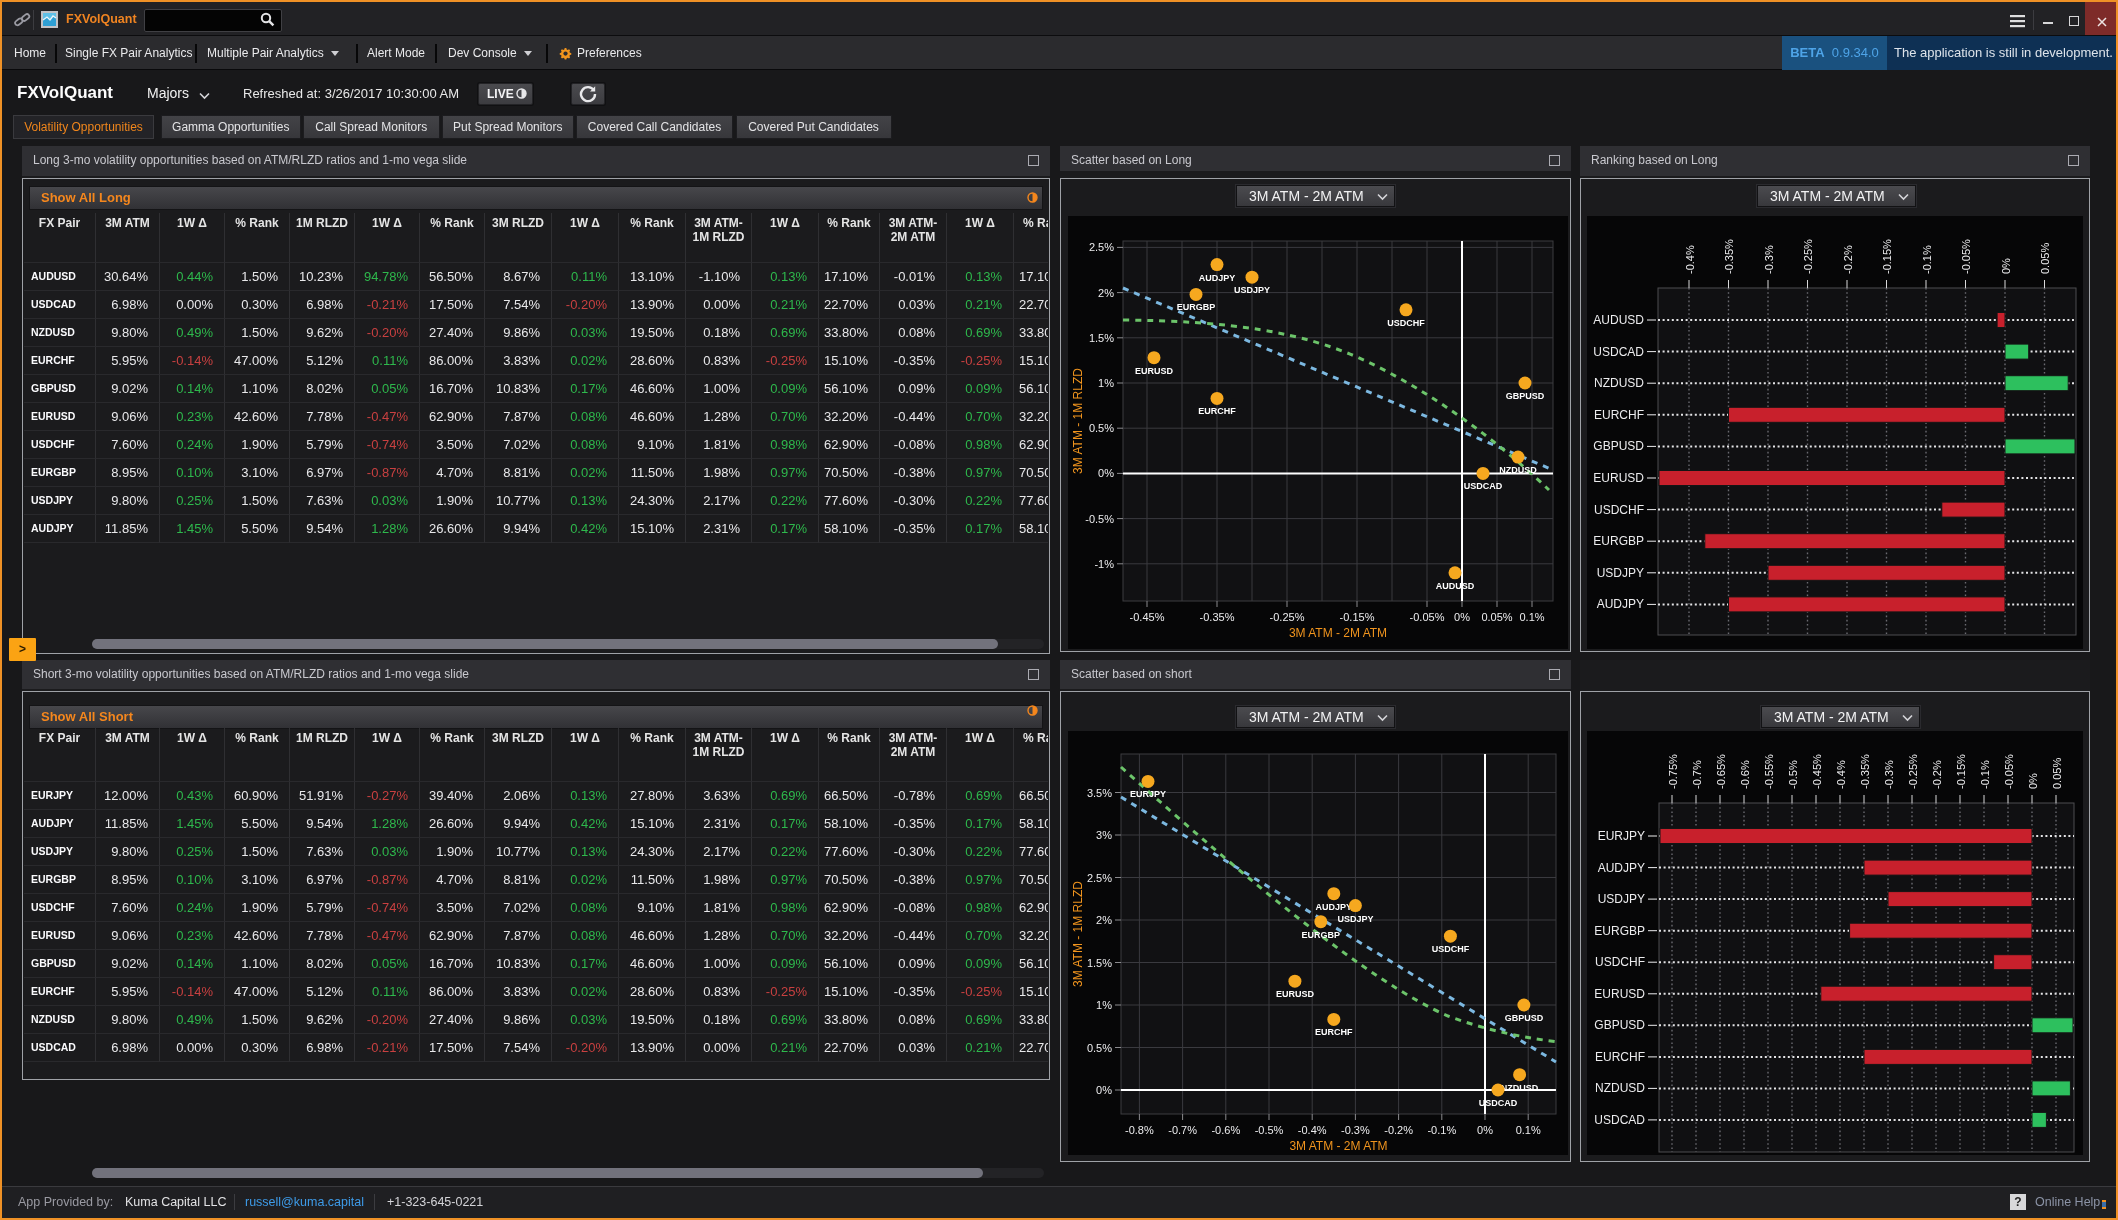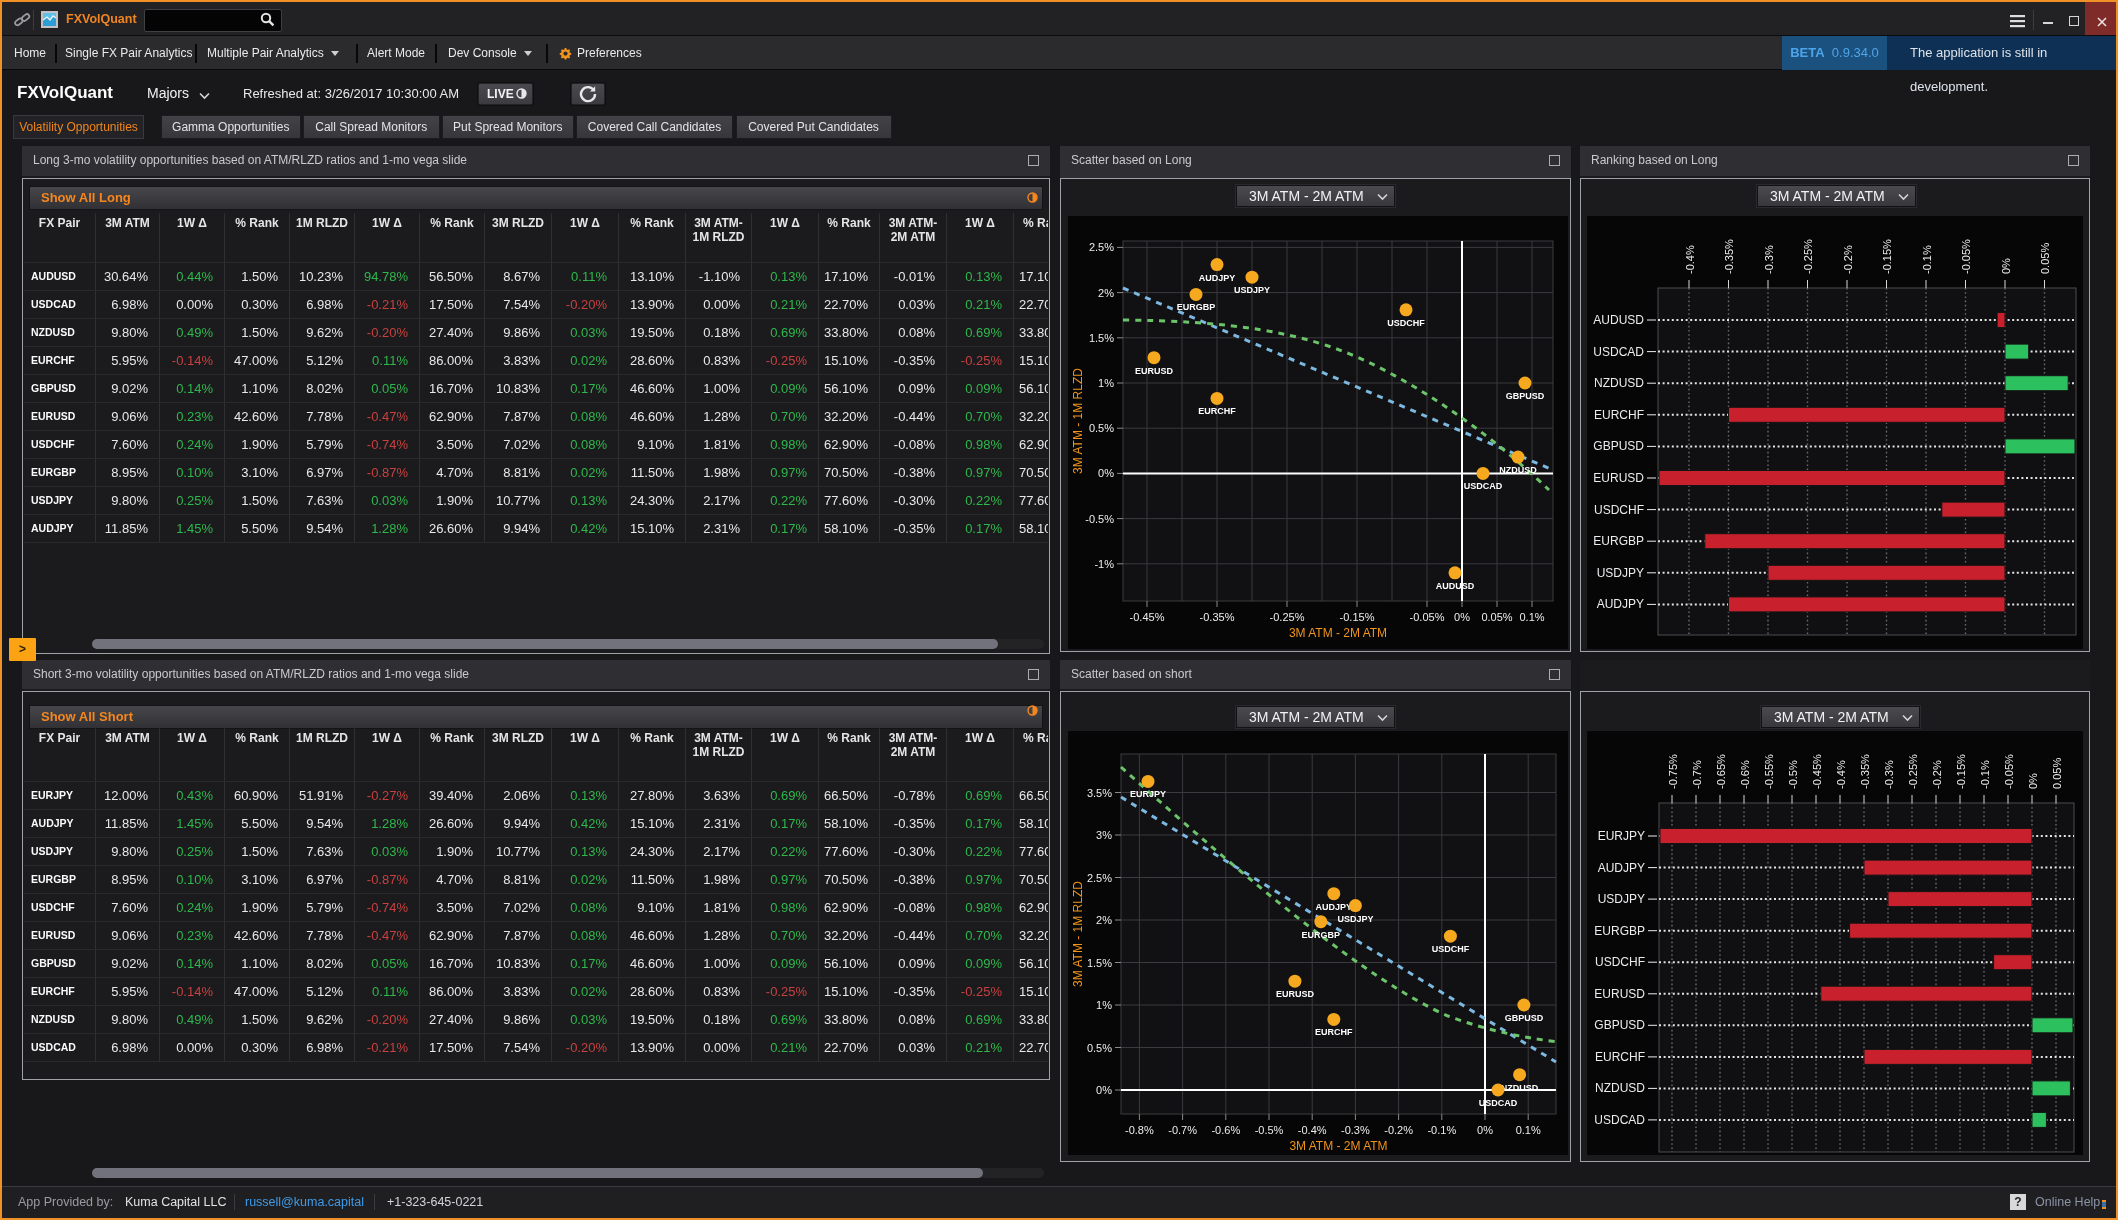--- a/index.html
+++ b/index.html
@@ -8,21 +8,21 @@
 .tbar{position:absolute;left:0;top:0;width:2114px;height:34px;background:#222225;border-bottom:1px solid #0c0c0e}
 .appname{position:absolute;left:64px;top:10px;font-size:12.5px;font-weight:bold;color:#f08421}
 .sbox{position:absolute;left:142px;top:7px;width:138px;height:23px;background:#040404;border:1px solid #404044;border-radius:2px}
 .vdiv{position:absolute;width:1px;background:#3c3c40}
 .closebtn{position:absolute;right:0;top:0;width:31px;height:33px;background:#7e2b29}
 .mbar{position:absolute;left:0;top:34px;width:2114px;height:34px;background:#2b2b2e;border-bottom:1px solid #09090b}
 .mitem{position:absolute;top:34px;height:34px;line-height:34px;font-size:12px;color:#eaeaec}
 .msep{position:absolute;top:42px;height:19px;width:2px;background:#070708}
 .caret{display:inline-block;width:0;height:0;border-left:4px solid transparent;border-right:4px solid transparent;border-top:5px solid #cfcfd3;margin-left:7px;vertical-align:middle}
 .beta{position:absolute;top:34px;height:34px;background:#1a517f;left:1780px;width:105px;line-height:34px;text-align:center;font-size:13px;color:#4ea4e8}
-.devmsg{position:absolute;top:34px;height:34px;background:#0e3054;left:1885px;width:229px;line-height:34px;font-size:13px;color:#dde3ea;padding-left:23px}
+.devmsg{position:absolute;top:34px;height:34px;background:#0e3054;left:1885px;width:229px;line-height:34px;font-size:13px;color:#dde3ea;padding-left:7px}
 .h1{position:absolute;left:15px;top:81px;font-size:17px;font-weight:bold;color:#fdfdfd}
 .majors{position:absolute;left:145px;top:83px;font-size:14px;color:#f2f2f2}
 .refr{position:absolute;left:241px;top:84px;font-size:13px;color:#e8e8e8}
 .btn{position:absolute;background:linear-gradient(#4a4a4e,#3c3c40);border:1px solid #232326;border-radius:2px;box-shadow:0 0 0 1px #101012}
 .tab{position:absolute;top:113px;height:24px;line-height:23px;text-align:center;font-size:12px;color:#e4e4e6;background:linear-gradient(#434347,#37373b);border:1px solid #1c1c1f}
 .tabsel{background:#232327;color:#f0861c;border:1px solid #3a3a3e}
 .panel{position:absolute;background:#1b1b1d}
 .ph{position:absolute;left:0;top:0;right:0;background:#2f2f33;color:#c9c9cf;font-size:12px;padding-left:11px}
 .cb{position:absolute;right:11px;width:11px;height:11px;border:1px solid #ababb2}
 .pb{position:absolute;left:0;right:0;bottom:0;border:1px solid #9fa2a7;background:#1b1b1d}
@@ -106,21 +106,21 @@
     <div class="btn" style="left:476px;top:81px;width:55px;height:22px;color:#f4f4f6;font-size:12px;font-weight:bold;line-height:21px;padding-left:8px">LIVE</div>
     <svg class="abs" style="left:514px;top:86px" width="11" height="11" viewBox="0 0 11.0 11.0">
       <circle cx="5.5" cy="5.5" r="4.5" fill="none" stroke="#e8e8ea" stroke-width="1.4"></circle>
       <path d="M5.5 1 A4.5 4.5 0 0 1 5.5 10.0 Z" fill="#e8e8ea"></path>
     </svg>
     <div class="btn" style="left:569px;top:81px;width:34px;height:22px"></div>
     <svg class="abs" style="left:577px;top:83px" width="18" height="18" viewBox="0 0 18 18">
       <path d="M14.8 5.2 A7 7 0 1 0 16 9" fill="none" stroke="#e8e8ea" stroke-width="2.4"></path>
       <path d="M16.2 1.2 L16.2 6.4 L11 6.4 Z" fill="#e8e8ea"></path>
     </svg>
-    <div class="tab tabsel" style="left:11px;width:131px">Volatility Opportunities</div>
+    <div class="tab tabsel" style="left:11px;width:141px">Volatility Opportunities</div>
     <div class="tab" style="left:158.5px;width:140.5px">Gamma Opportunities</div>
     <div class="tab" style="left:301px;width:136.5px">Call Spread Monitors</div>
     <div class="tab" style="left:440px;width:131.5px">Put Spread Monitors</div>
     <div class="tab" style="left:574px;width:157px">Covered Call Candidates</div>
     <div class="tab" style="left:733.5px;width:156px">Covered Put Candidates</div>
     <div class="panel" style="left:20px;top:144px;width:1028px;height:508px">
       <div class="ph" style="height:30px;line-height:29px">Long 3-mo volatility opportunities based on ATM/RLZD ratios and 1-mo vega slide<span class="cb" style="top:9px"></span></div>
       <div class="pb" style="top:32px">
         <div class="sab" style="top:7px">Show All Long</div>
         <svg class="abs" style="left:1004px;top:13px" width="11" height="11" viewBox="0 0 11.0 11.0">
@@ -582,21 +582,21 @@
               </tr>
             </tbody>
           </table>
         </div>
         <div class="sbt" style="left:69px;top:476px;width:952px"></div>
         <div class="sbh" style="left:69px;top:476px;width:891px"></div>
       </div>
     </div>
     <div class="expander">&gt;</div>
     <div class="panel" style="left:1058px;top:144px;width:511px;height:506px">
-      <div class="ph" style="height:33px;line-height:29px">Scatter based on Long<span class="cb" style="top:9px"></span></div>
+      <div class="ph" style="height:25px;line-height:29px">Scatter based on Long<span class="cb" style="top:9px"></span></div>
       <div class="pb" style="top:32px">
         <div class="dd" style="left:175px;top:6px">3M ATM - 2M ATM</div>
         <svg class="abs" style="left:316px;top:14px" width="11" height="8" viewBox="0 0 11 8">
           <path d="M1 1.5 L5.5 6 L10 1.5" fill="none" stroke="#d4d4d8" stroke-width="1.6"></path>
         </svg>
         <svg class="abs" style="left:7px;top:37px" width="500" height="433" viewBox="0 0 500 433">
           <rect x="0" y="0" width="500" height="433" fill="#060607"></rect>
           <rect x="55" y="25" width="430" height="360" fill="#111113" stroke="#3c3c40"></rect>
           <line x1="79.0" y1="25" x2="79.0" y2="385" stroke="#3a3a3f" stroke-width="1"></line>
           <line x1="114.0" y1="25" x2="114.0" y2="385" stroke="#3a3a3f" stroke-width="1"></line>

